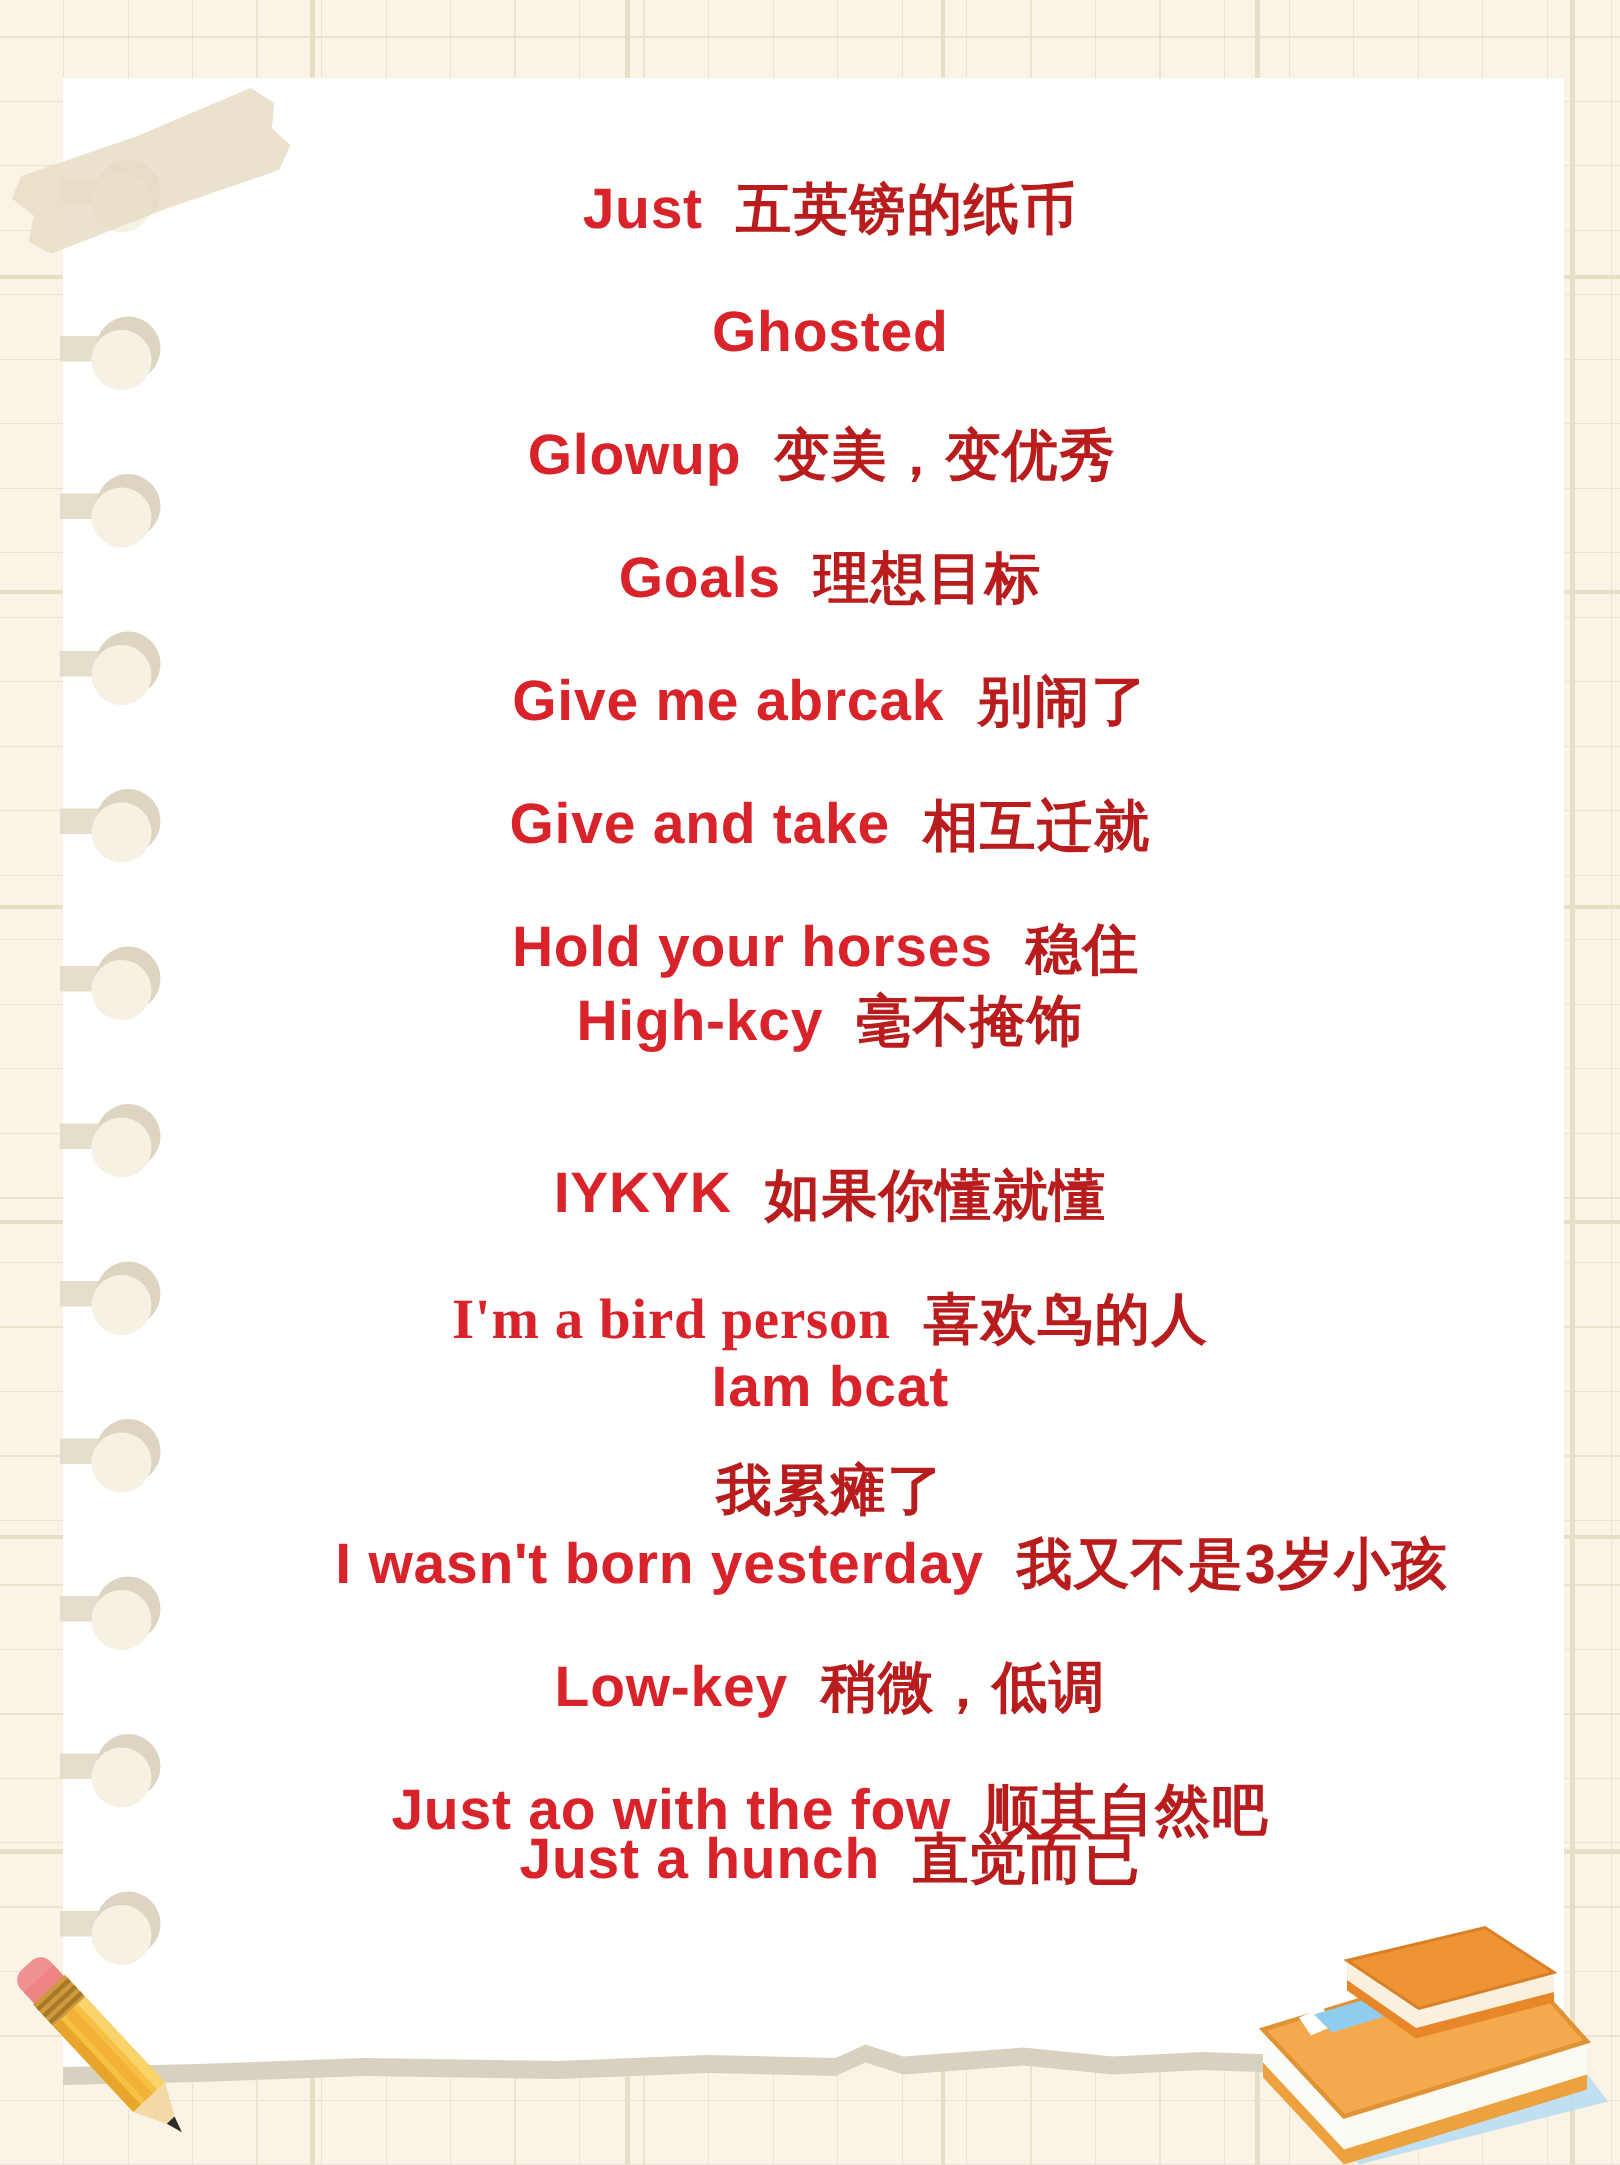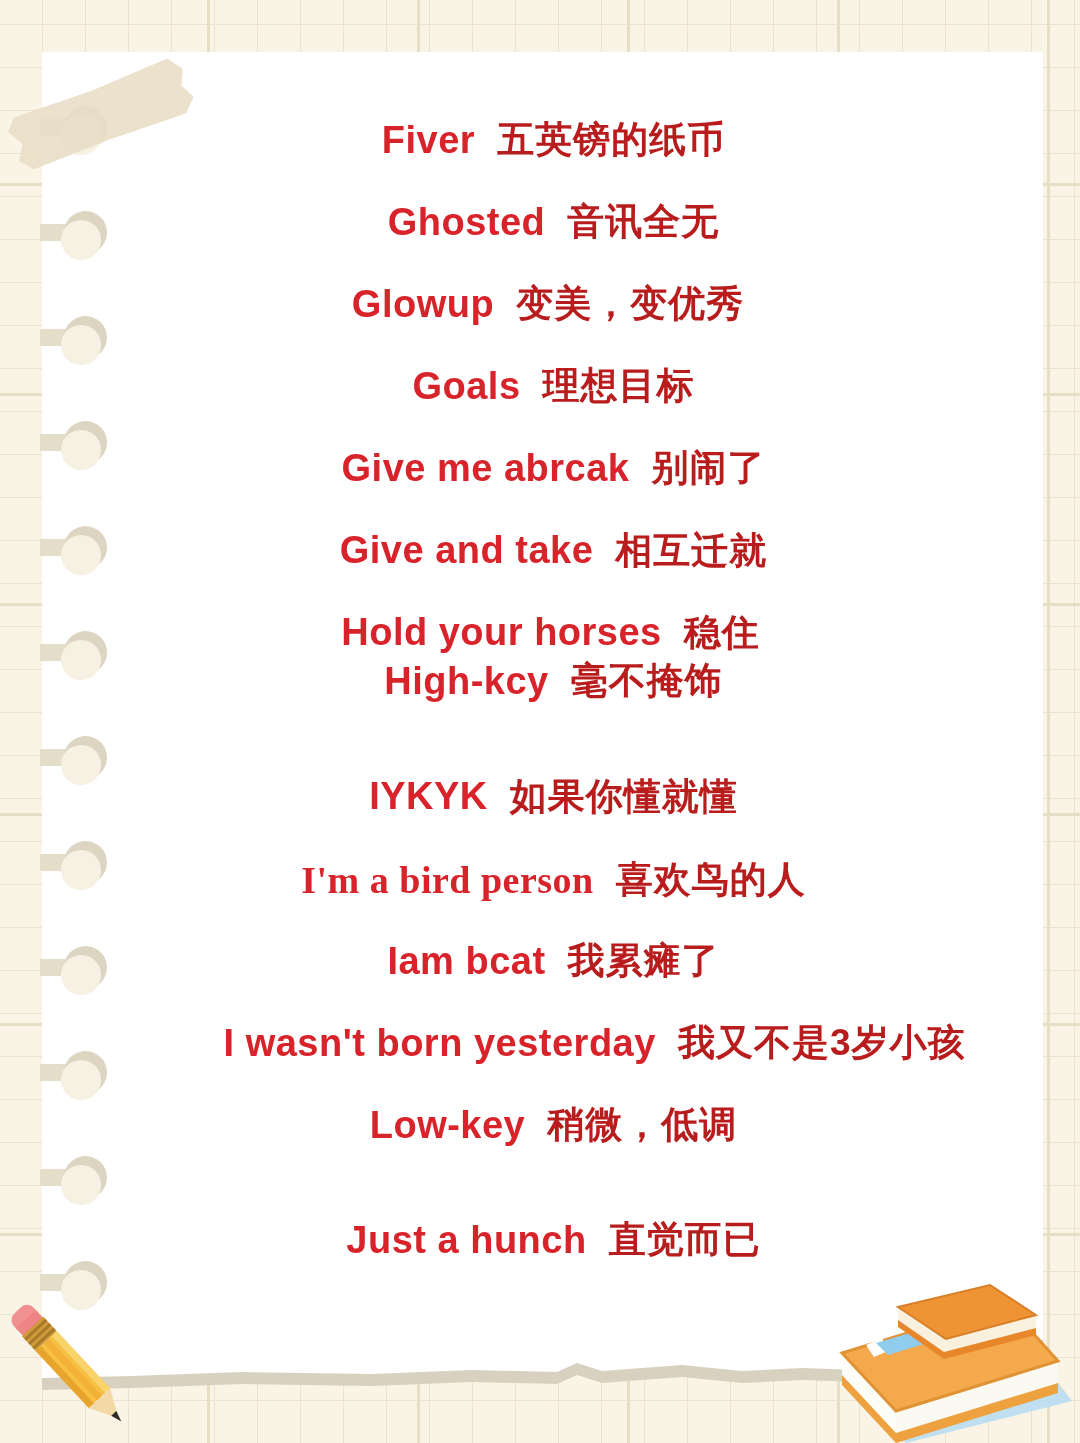--- a/index.html
+++ b/index.html
@@ -112,27 +112,26 @@
       <div class="stem"></div>
       <div class="c-dark"></div>
       <div class="c-light"></div>
     </div>
   </div>
 
 <div class="tape"></div>
 
 <div class="phrase-list" id="phrase-list">
   <div class="row" style="top: 62px;">
-    <span class="en">Fiver</span>
+    <span class="en">Just</span>
     <span class="zh">五英镑的纸币</span>
   </div>
 
   <div class="row" style="top: 144.1px;">
     <span class="en">Ghosted</span>
-    <span class="zh">音讯全无</span>
   </div>
 
   <div class="row" style="top: 226.2px; padding-left: 11px;">
     <span class="en">Glowup</span>
     <span class="zh">变美，变优秀</span>
   </div>
 
   <div class="row" style="top: 308.3px;">
     <span class="en">Goals</span>
     <span class="zh">理想目标</span>
@@ -161,35 +160,39 @@
   <div class="row" style="top: 718.8px;">
     <span class="en">IYKYK</span>
     <span class="zh">如果你懂就懂</span>
   </div>
 
   <div class="row" style="top: 802px; font-family: Liberation Serif, serif;">
     <span class="en">I'm a bird person</span>
     <span class="zh">喜欢鸟的人</span>
   </div>
 
-  <div class="row" style="top: 883px;">
+  <div class="row" style="top: 883px; flex-direction: column;">
     <span class="en">Iam bcat</span>
     <span class="zh">我累瘫了</span>
   </div>
 
   <div class="row" style="top: 965.1px; margin-left: 41px;">
     <span class="en">I wasn't born yesterday</span>
     <span class="zh">我又不是3岁小孩</span>
   </div>
 
   <div class="row" style="top: 1047.2px;">
     <span class="en">Low-key</span>
     <span class="zh">稍微，低调</span>
   </div>
 
+  <div class="row" style="top: 1129.3px;">
+    <span class="en">Just ao with the fow</span>
+    <span class="zh">顺其自然吧</span>
+  </div>
 
   <div class="row" style="top: 1162px;">
     <span class="en">Just a hunch</span>
     <span class="zh">直觉而已</span>
   </div>
 </div>
 
 <svg class="pencil" width="170" height="160" viewBox="0 0 170 160">
   <g transform="translate(16,6) rotate(47 0 14)">
     <rect x="0" y="1" width="24" height="27" rx="9" fill="#f19090"></rect>

